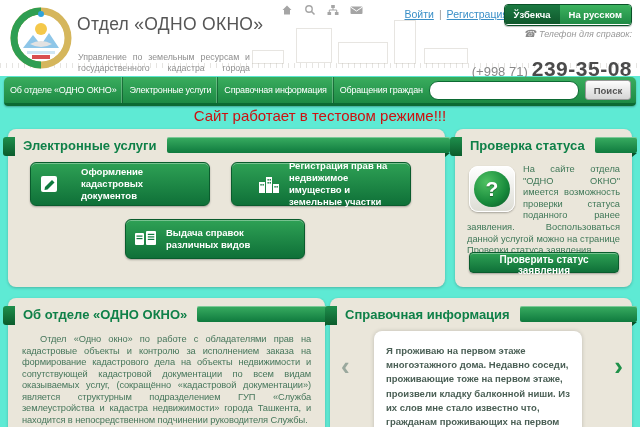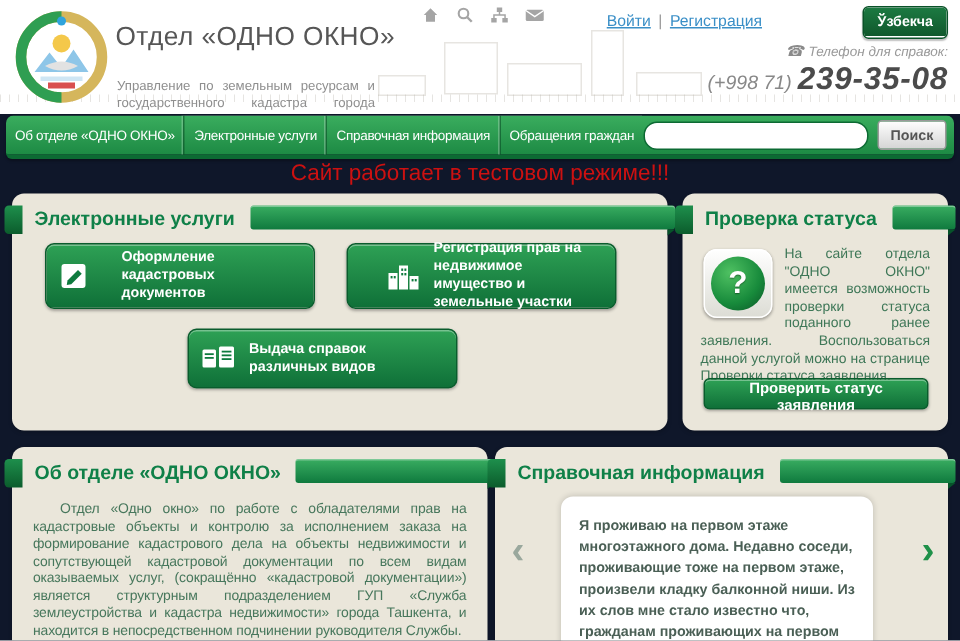--- a/index.html
+++ b/index.html
@@ -1,37 +1,37 @@
 <!DOCTYPE html>
 <html><head>
 <meta charset="utf-8">
 <style>
   html,body{margin:0;padding:0;background:#fff;}
   .page{
-    position:relative;width:640px;height:427px;overflow:hidden;background:#0f172a;
+    position:relative;width:640px;height:427px;overflow:hidden;background:#5eead4;
     font-family:"Liberation Sans", sans-serif;
   }
   
   .header{position:absolute;left:0;top:0;width:640px;height:76px;background:#fff;}
   .emblem{position:absolute;left:10px;top:7px;width:62px;height:62px;}
   .site-title{position:absolute;left:77px;top:14px;font-size:17.5px;color:#565656;letter-spacing:.3px;white-space:nowrap;}
   .site-subtitle{position:absolute;left:78px;top:52px;width:172px;font-size:8.8px;line-height:1.3;color:#8f8f8f;text-align:justify;}
   .util-icons{position:absolute;left:281px;top:4px;display:flex;gap:11px;align-items:center;}
   .util-icons span{display:inline-flex;cursor:pointer;}
   .auth{position:absolute;right:132px;top:8px;font-size:10.5px;white-space:nowrap;}
   .auth a{color:#3a8fc7;text-decoration:underline;cursor:pointer;}
   .auth .div{color:#9a9a9a;margin:0 5px;text-decoration:none;}
   .lang{position:absolute;right:8px;top:4px;height:20px;display:flex;border:1px solid #0a5228;border-radius:4px;overflow:hidden;box-shadow:0 1px 1px rgba(0,0,0,.25);}
   .lang button{border:none;height:19px;padding:0 9px;font-size:9.5px;font-weight:bold;color:#fff;cursor:pointer;font-family:inherit;}
   .lang .uz{background:linear-gradient(#1c7a42,#10582c);}
   .lang .ru{background:linear-gradient(#3bob58,#1f8a45);background:linear-gradient(#3cb35f,#1f8a45);}
   .phone{position:absolute;right:8px;top:28px;text-align:right;}
   .phone .cap{font-size:9px;color:#999;font-style:italic;}
   .phone .cap .glyph{color:#8a8a8a;font-size:10px;margin-right:3px;}
-  .phone .num-row{margin-top:1px;white-space:nowrap;font-style:italic;}
+  .phone .num-row{margin-top:18px;white-space:nowrap;}
   .phone .code{font-size:13px;color:#888;margin-right:4px;}
   .phone .num{font-size:21px;font-weight:bold;color:#4b4b4b;letter-spacing:.5px;}
   .sketch{position:absolute;border:1px solid #c9c5bd;opacity:.45;}
   .ruler{position:absolute;left:0;top:63px;width:640px;height:5px;opacity:.35;
     background:repeating-linear-gradient(90deg,#b7b3ab 0 1px,transparent 1px 6px);}
   
   .nav{position:absolute;left:4px;top:77px;width:632px;height:26px;border-radius:5px 5px 4px 4px;
     background:linear-gradient(#3aad5e,#1d8a44);border-bottom:3px solid #0c6a33;
     display:flex;align-items:center;box-shadow:0 1px 2px rgba(0,0,0,.3);}
   .nav-item{color:#fff;font-size:9px;letter-spacing:-.2px;padding:0 6px;height:26px;display:flex;align-items:center;cursor:pointer;white-space:nowrap;}
@@ -139,20 +139,21 @@
           </svg>
         </span>
     </div>
 
     <div class="auth">
       <a>Войти</a><span class="div">|</span><a>Регистрация</a>
     </div>
 
     <div class="lang">
       <button class="uz">Ўзбекча</button>
+      <button class="ru">На русском</button>
     </div>
 
     <div class="phone">
       <div class="cap">
         <span class="glyph">☎</span><span>Телефон для справок:</span>
       </div>
       <div class="num-row">
         <span class="code">(+998 71)</span><span class="num">239-35-08</span>
       </div>
     </div>

